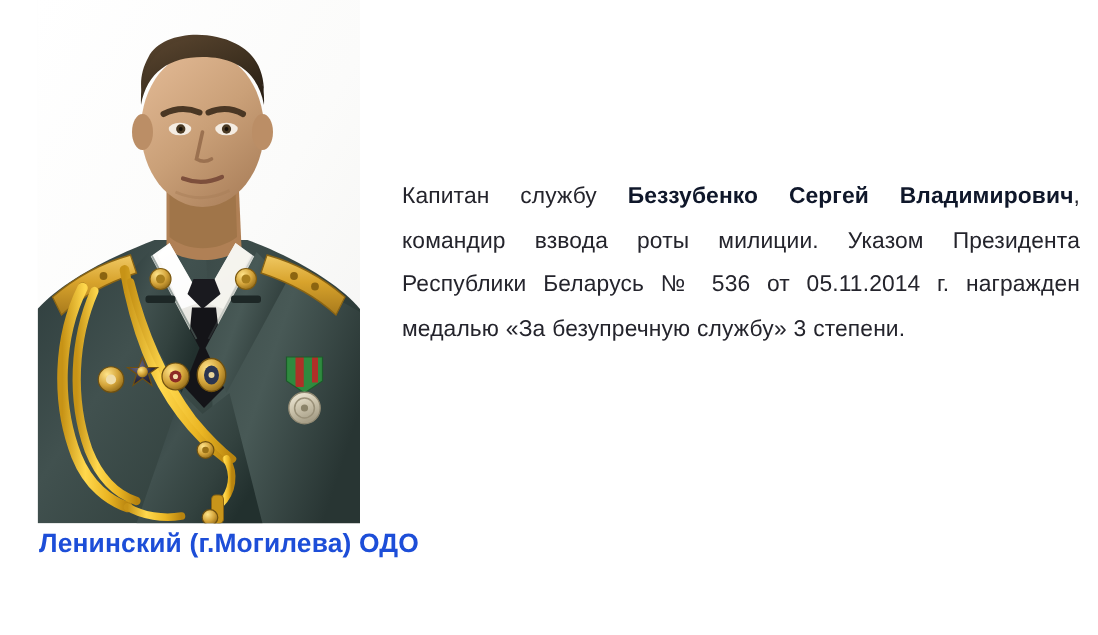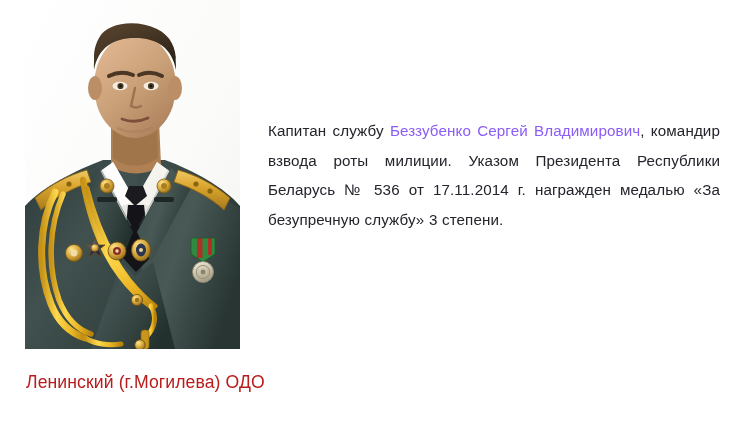--- a/index.html
+++ b/index.html
@@ -54,32 +54,32 @@
     line-height: 29.5px;
     color: #24242c;
     text-align: justify;
     text-justify: inter-word;
     letter-spacing: 0.1px;
     word-spacing: 0.2px;
     hyphens: manual;
   }
 
   .bio-text .name {
-    font-weight: normal;
-    color: #8b5cf6;
+    font-weight: bold;
+    color: #0f172a;
   }
 
   
   .caption {
     position: absolute;
     left: 26px;
-    top: 372px;
+    top: 352px;
     font-size: 17.6px;
-    font-weight: normal;
-    color: #b91c1c;
+    font-weight: bold;
+    color: #1d4ed8;
     letter-spacing: 0.1px;
     white-space: nowrap;
   }
 </style>
 </head>
 <body>
 
 <div class="page">
 
   <div class="photo-frame">
@@ -251,18 +251,18 @@
 
       <circle cx="112" cy="300" r="5.6" fill="url(#badgeGold)" stroke="#6f5010" stroke-width="0.8"></circle>
       <circle cx="112" cy="300" r="2.2" fill="#9a7218"></circle>
       <circle cx="115" cy="345" r="5.2" fill="url(#badgeGold)" stroke="#6f5010" stroke-width="0.8"></circle>
 
       <rect x="0" y="0" width="215" height="349" fill="none"></rect>
     </svg>
   </div>
 
   <div class="bio-block">
-    <p class="bio-text"><span>Капитан службу </span><span class="name">Беззубенко Сергей Владимирович</span><span>, командир взвода роты милиции. Указом Президента Республики Беларусь № 536 от 17.11.2014 г. награжден медалью «За безупречную службу» 3 степени.</span></p>
+    <p class="bio-text"><span>Капитан службу </span><span class="name">Беззубенко Сергей Владимирович</span><span>, командир взвода роты милиции. Указом Президента Республики Беларусь № 536 от 05.11.2014 г. награжден медалью «За безупречную службу» 3 степени.</span></p>
   </div>
 
   <div class="caption">Ленинский (г.Могилева) ОДО</div>
 
 </div>
 
 </body></html>

